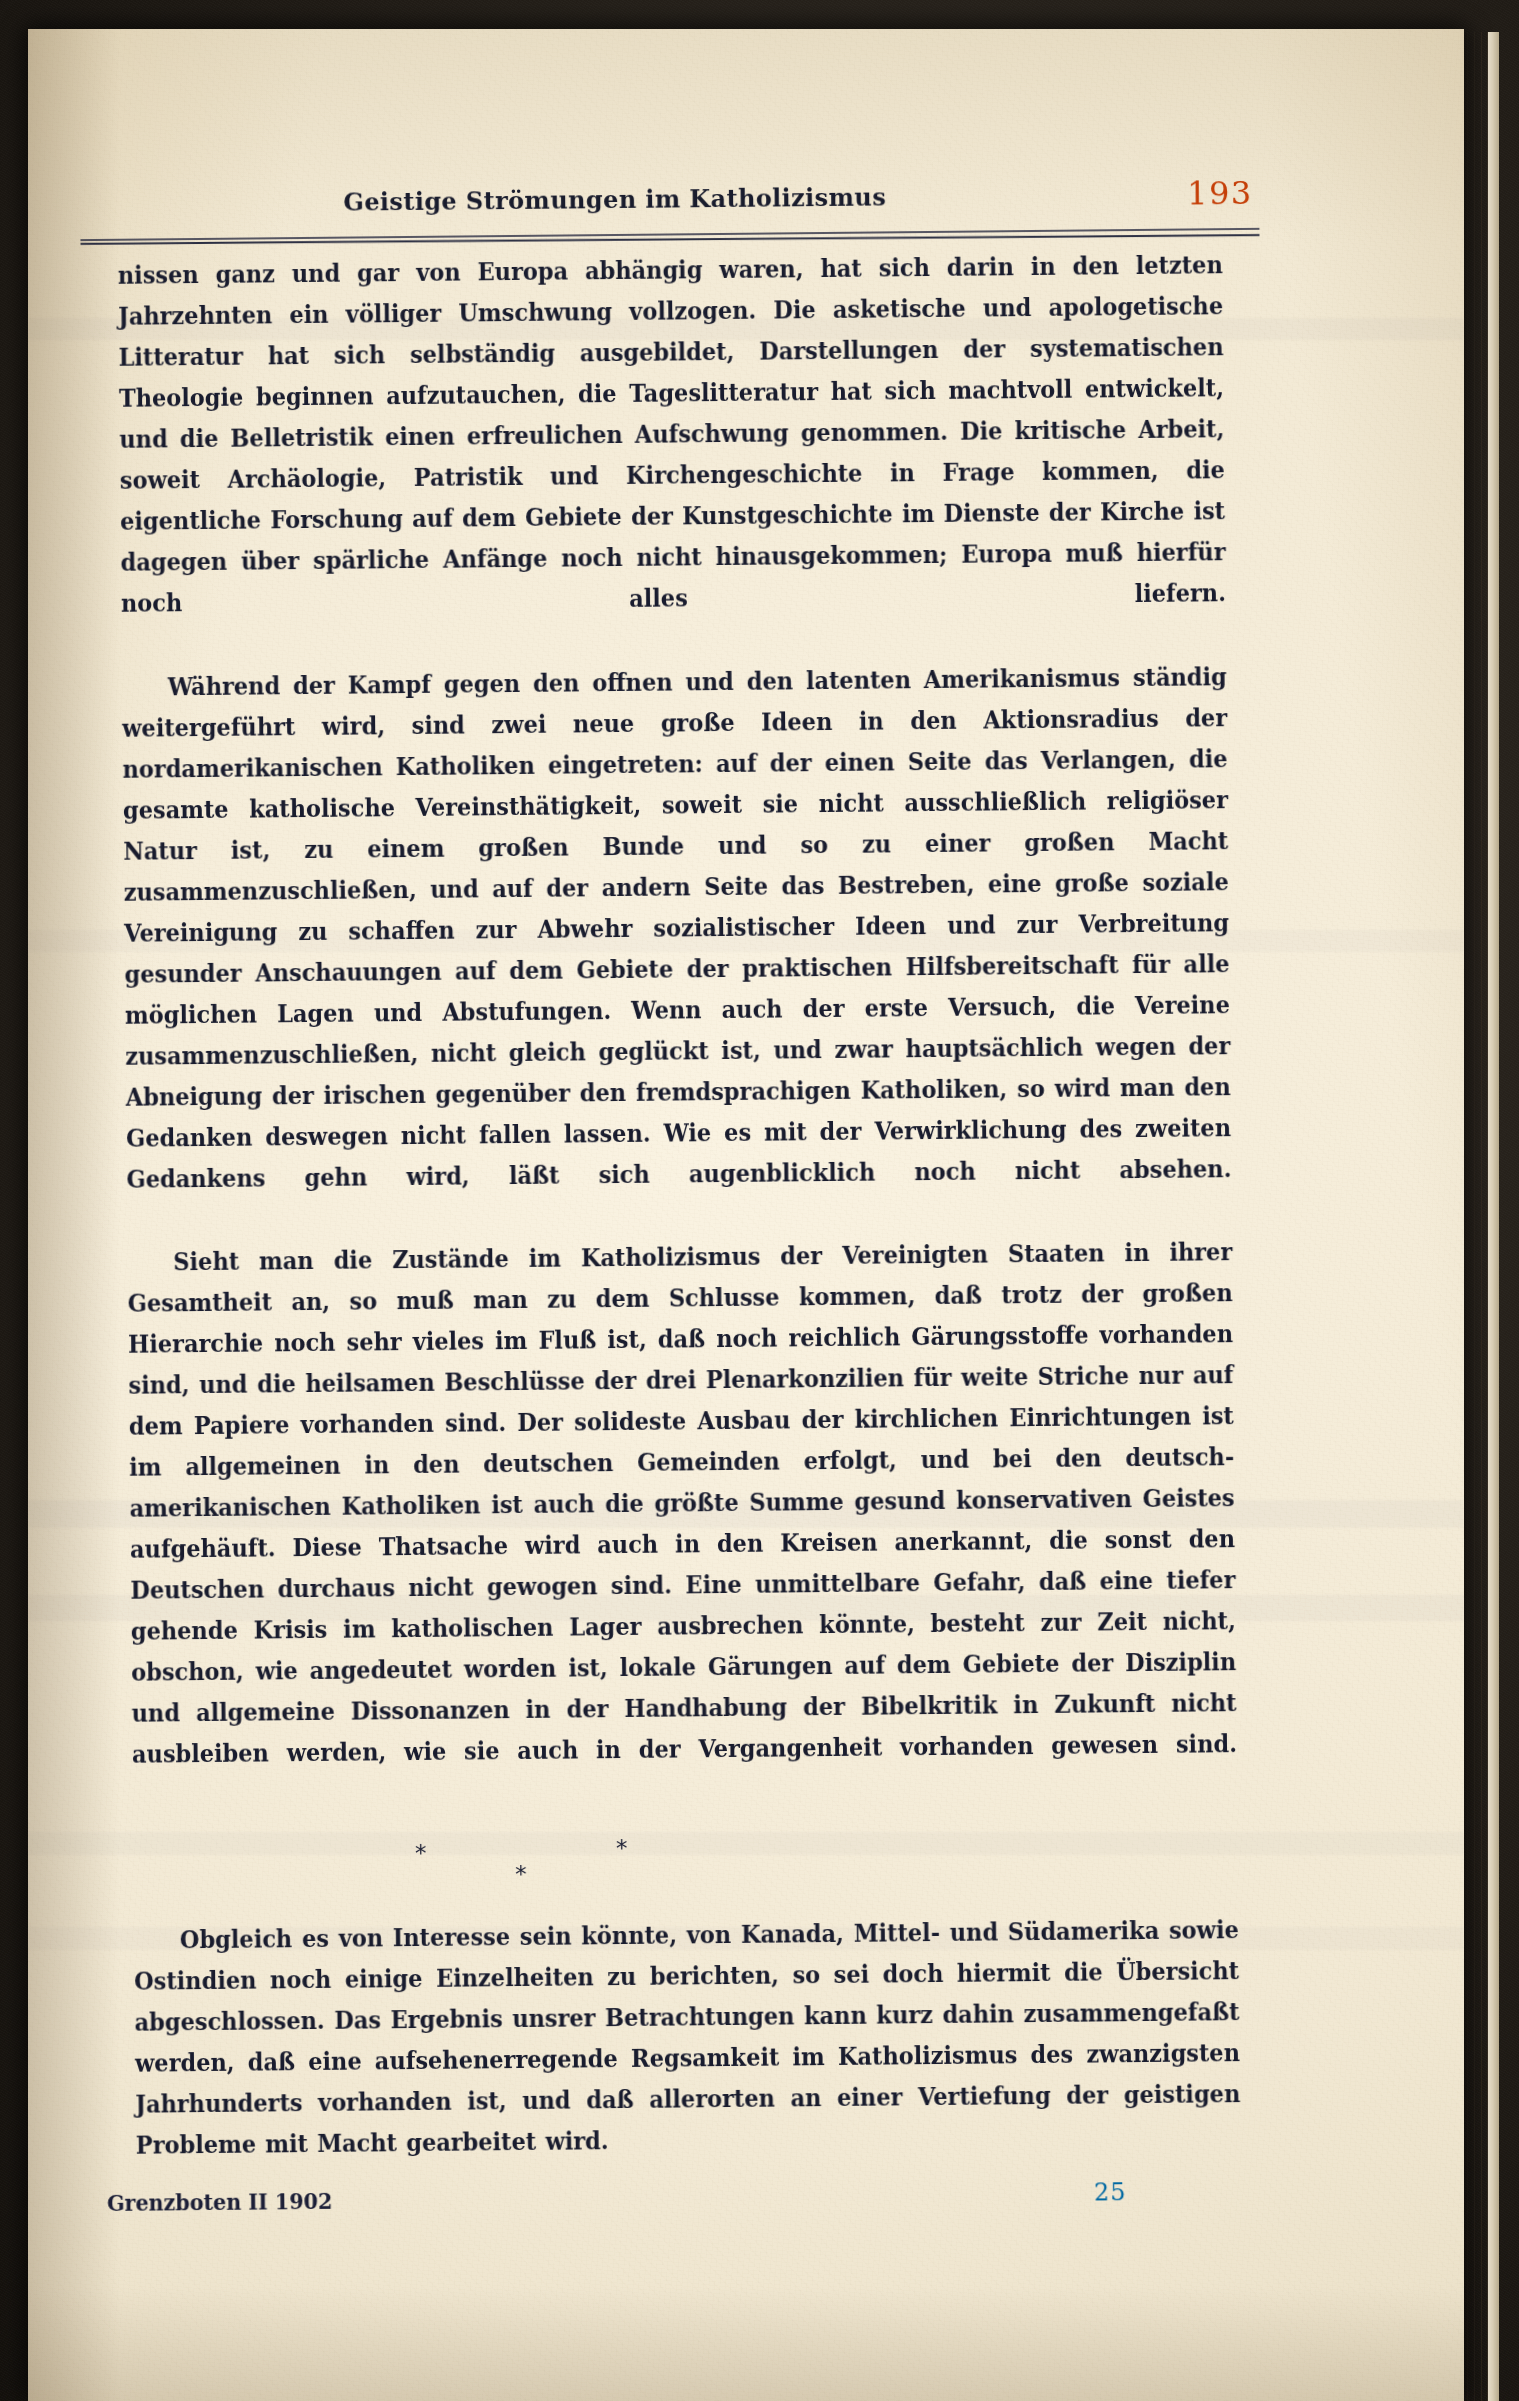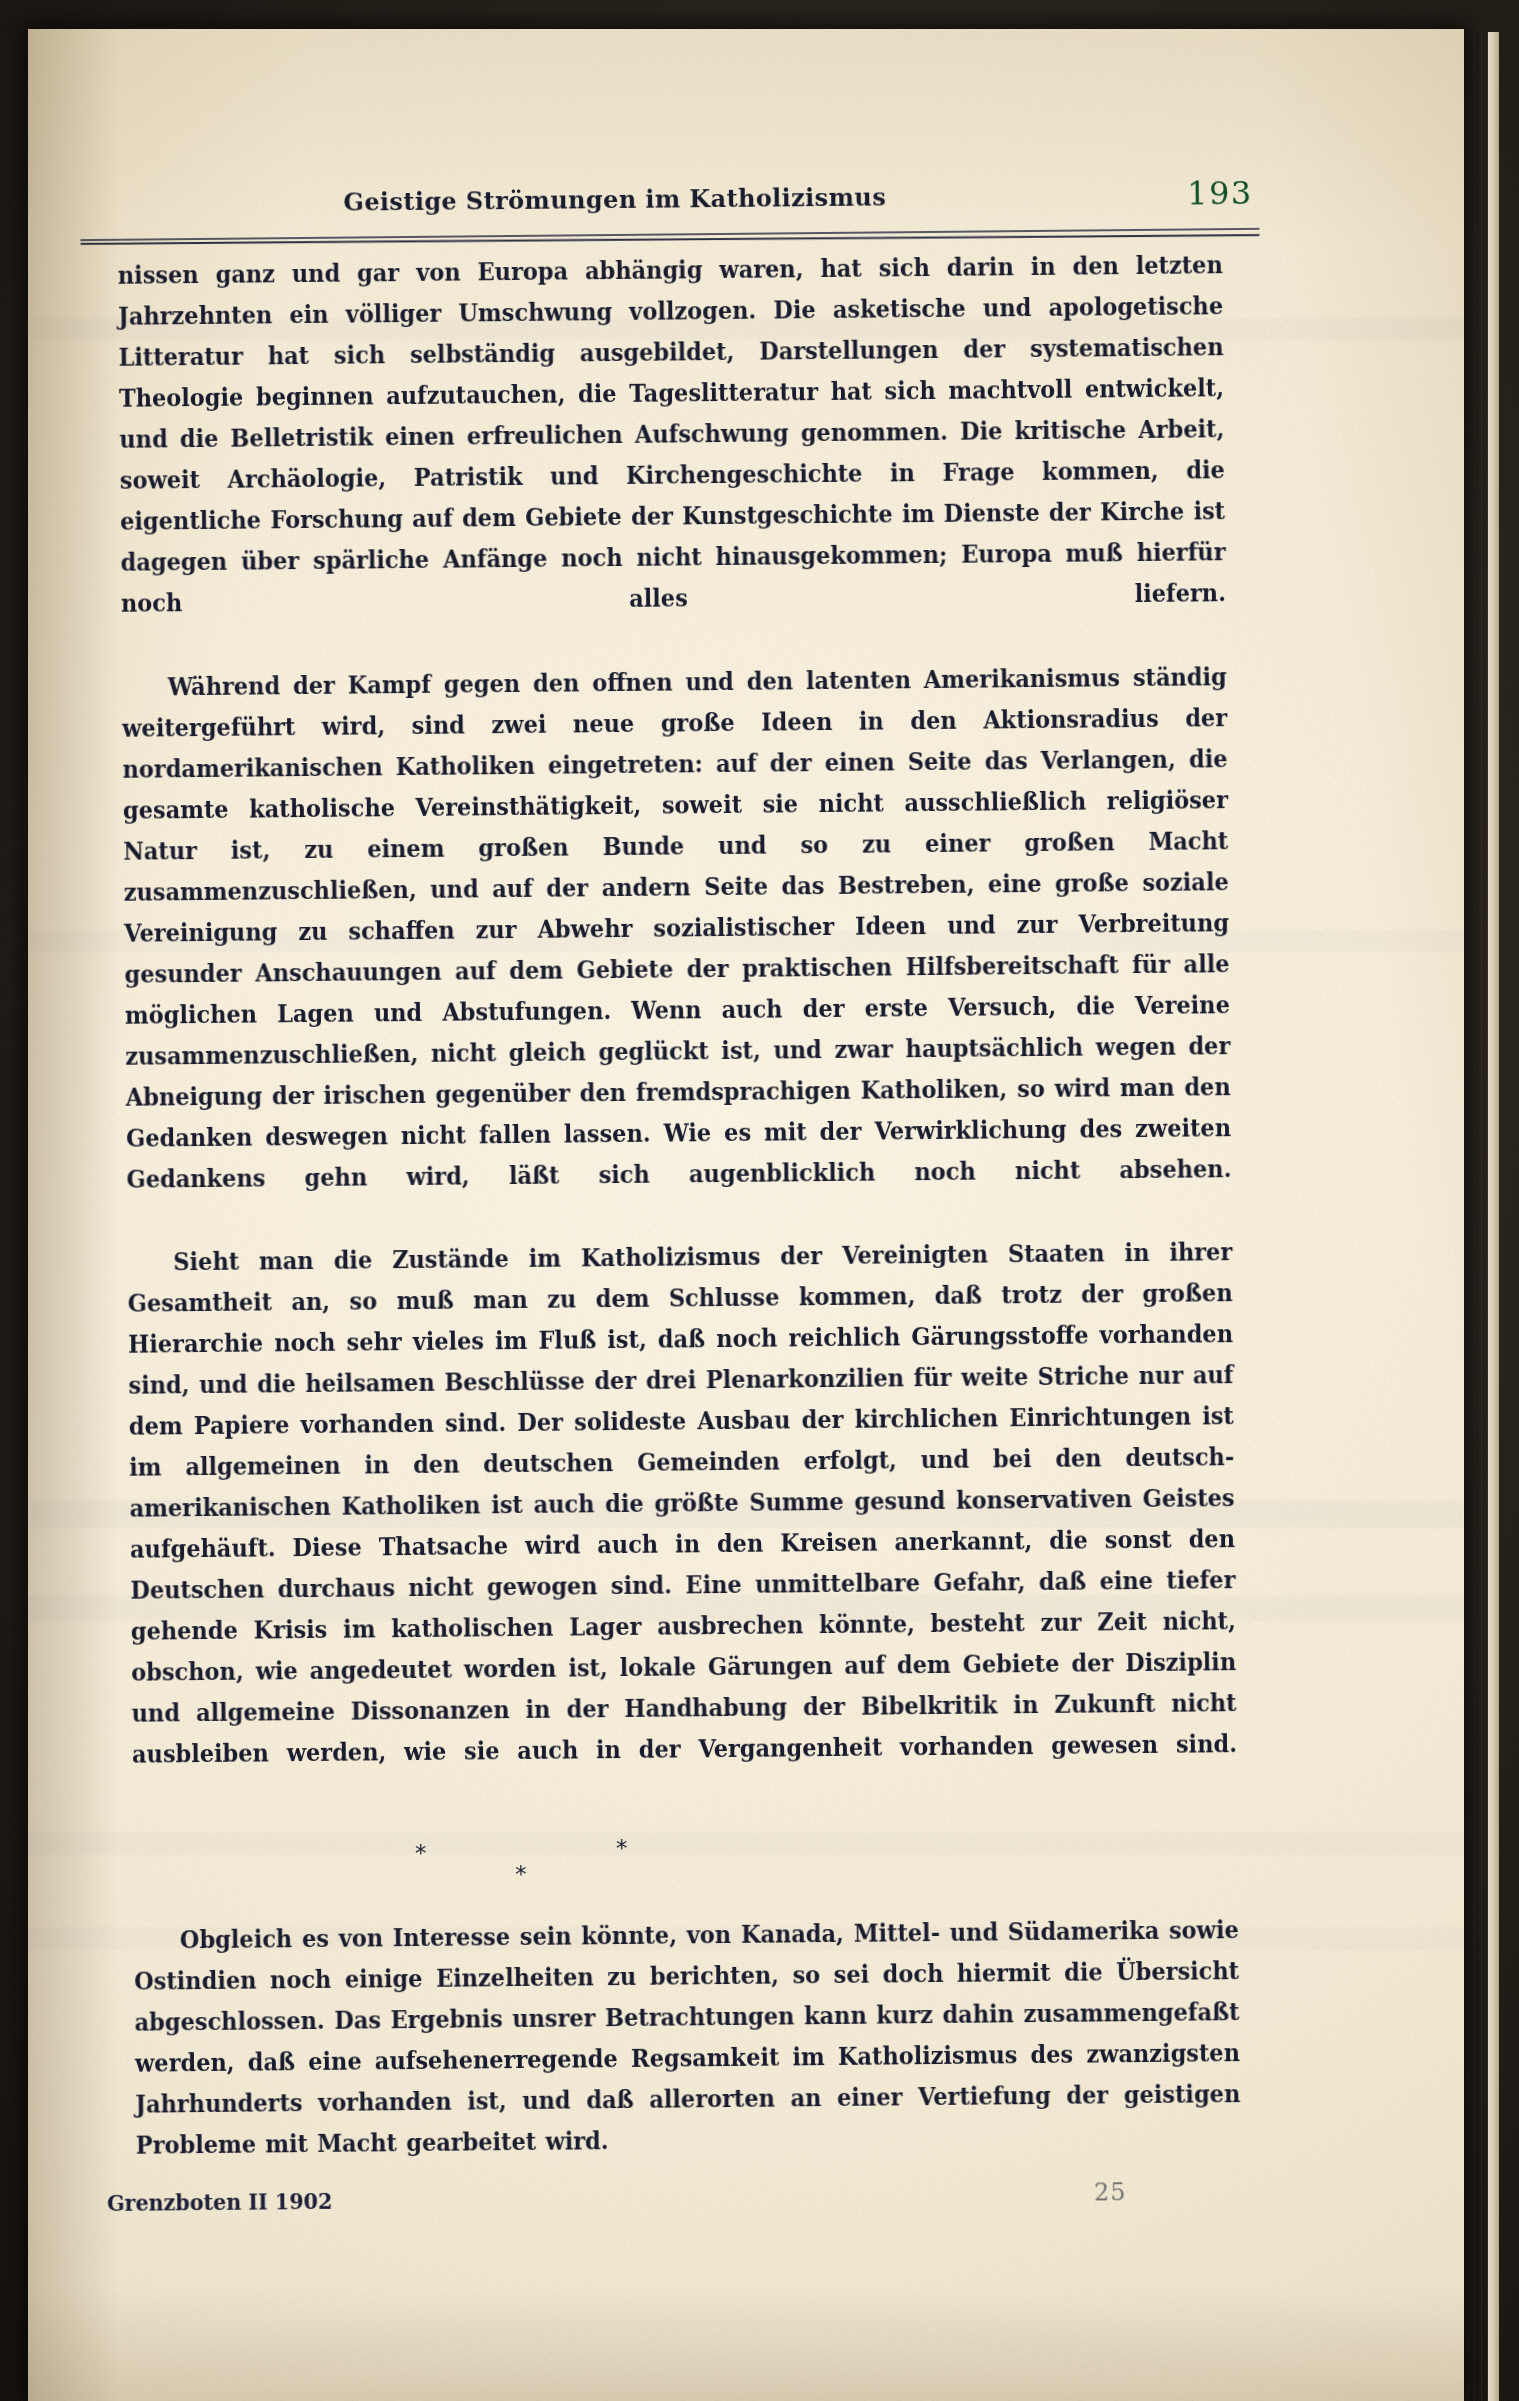--- a/index.html
+++ b/index.html
@@ -118,21 +118,21 @@
     white-space: nowrap;
     color: #1d2030;
   }
   #folio {
     position: absolute;
     right: -7.7px;
     top: -4.6px;
     font-size: 32px;
     font-family: "DejaVu Serif", "Liberation Serif", serif;
     letter-spacing: 1.5px;
-    color: #14532d;
+    color: #c2410c;
   }
   #head-rules {
     position: absolute;
     left: -14px;
     right: -14px;
     top: 49px;
     height: 7.7px;
   }
   #head-rules .r1,
   #head-rules .r2 {
@@ -201,21 +201,21 @@
     top: 0;
     font-size: 21.5px;
     color: #20233a;
   }
   #colophon-right {
     position: absolute;
     right: 138px;
     top: -3.1px;
     font-size: 24px;
     letter-spacing: 0.8px;
-    color: #737373;
+    color: #0369a1;
   }
 
   
   #type-block {
     filter: blur(0.2px) contrast(1.04);
     text-rendering: optimizeLegibility;
   }
   
   #gutter-shade {
     position: absolute;

